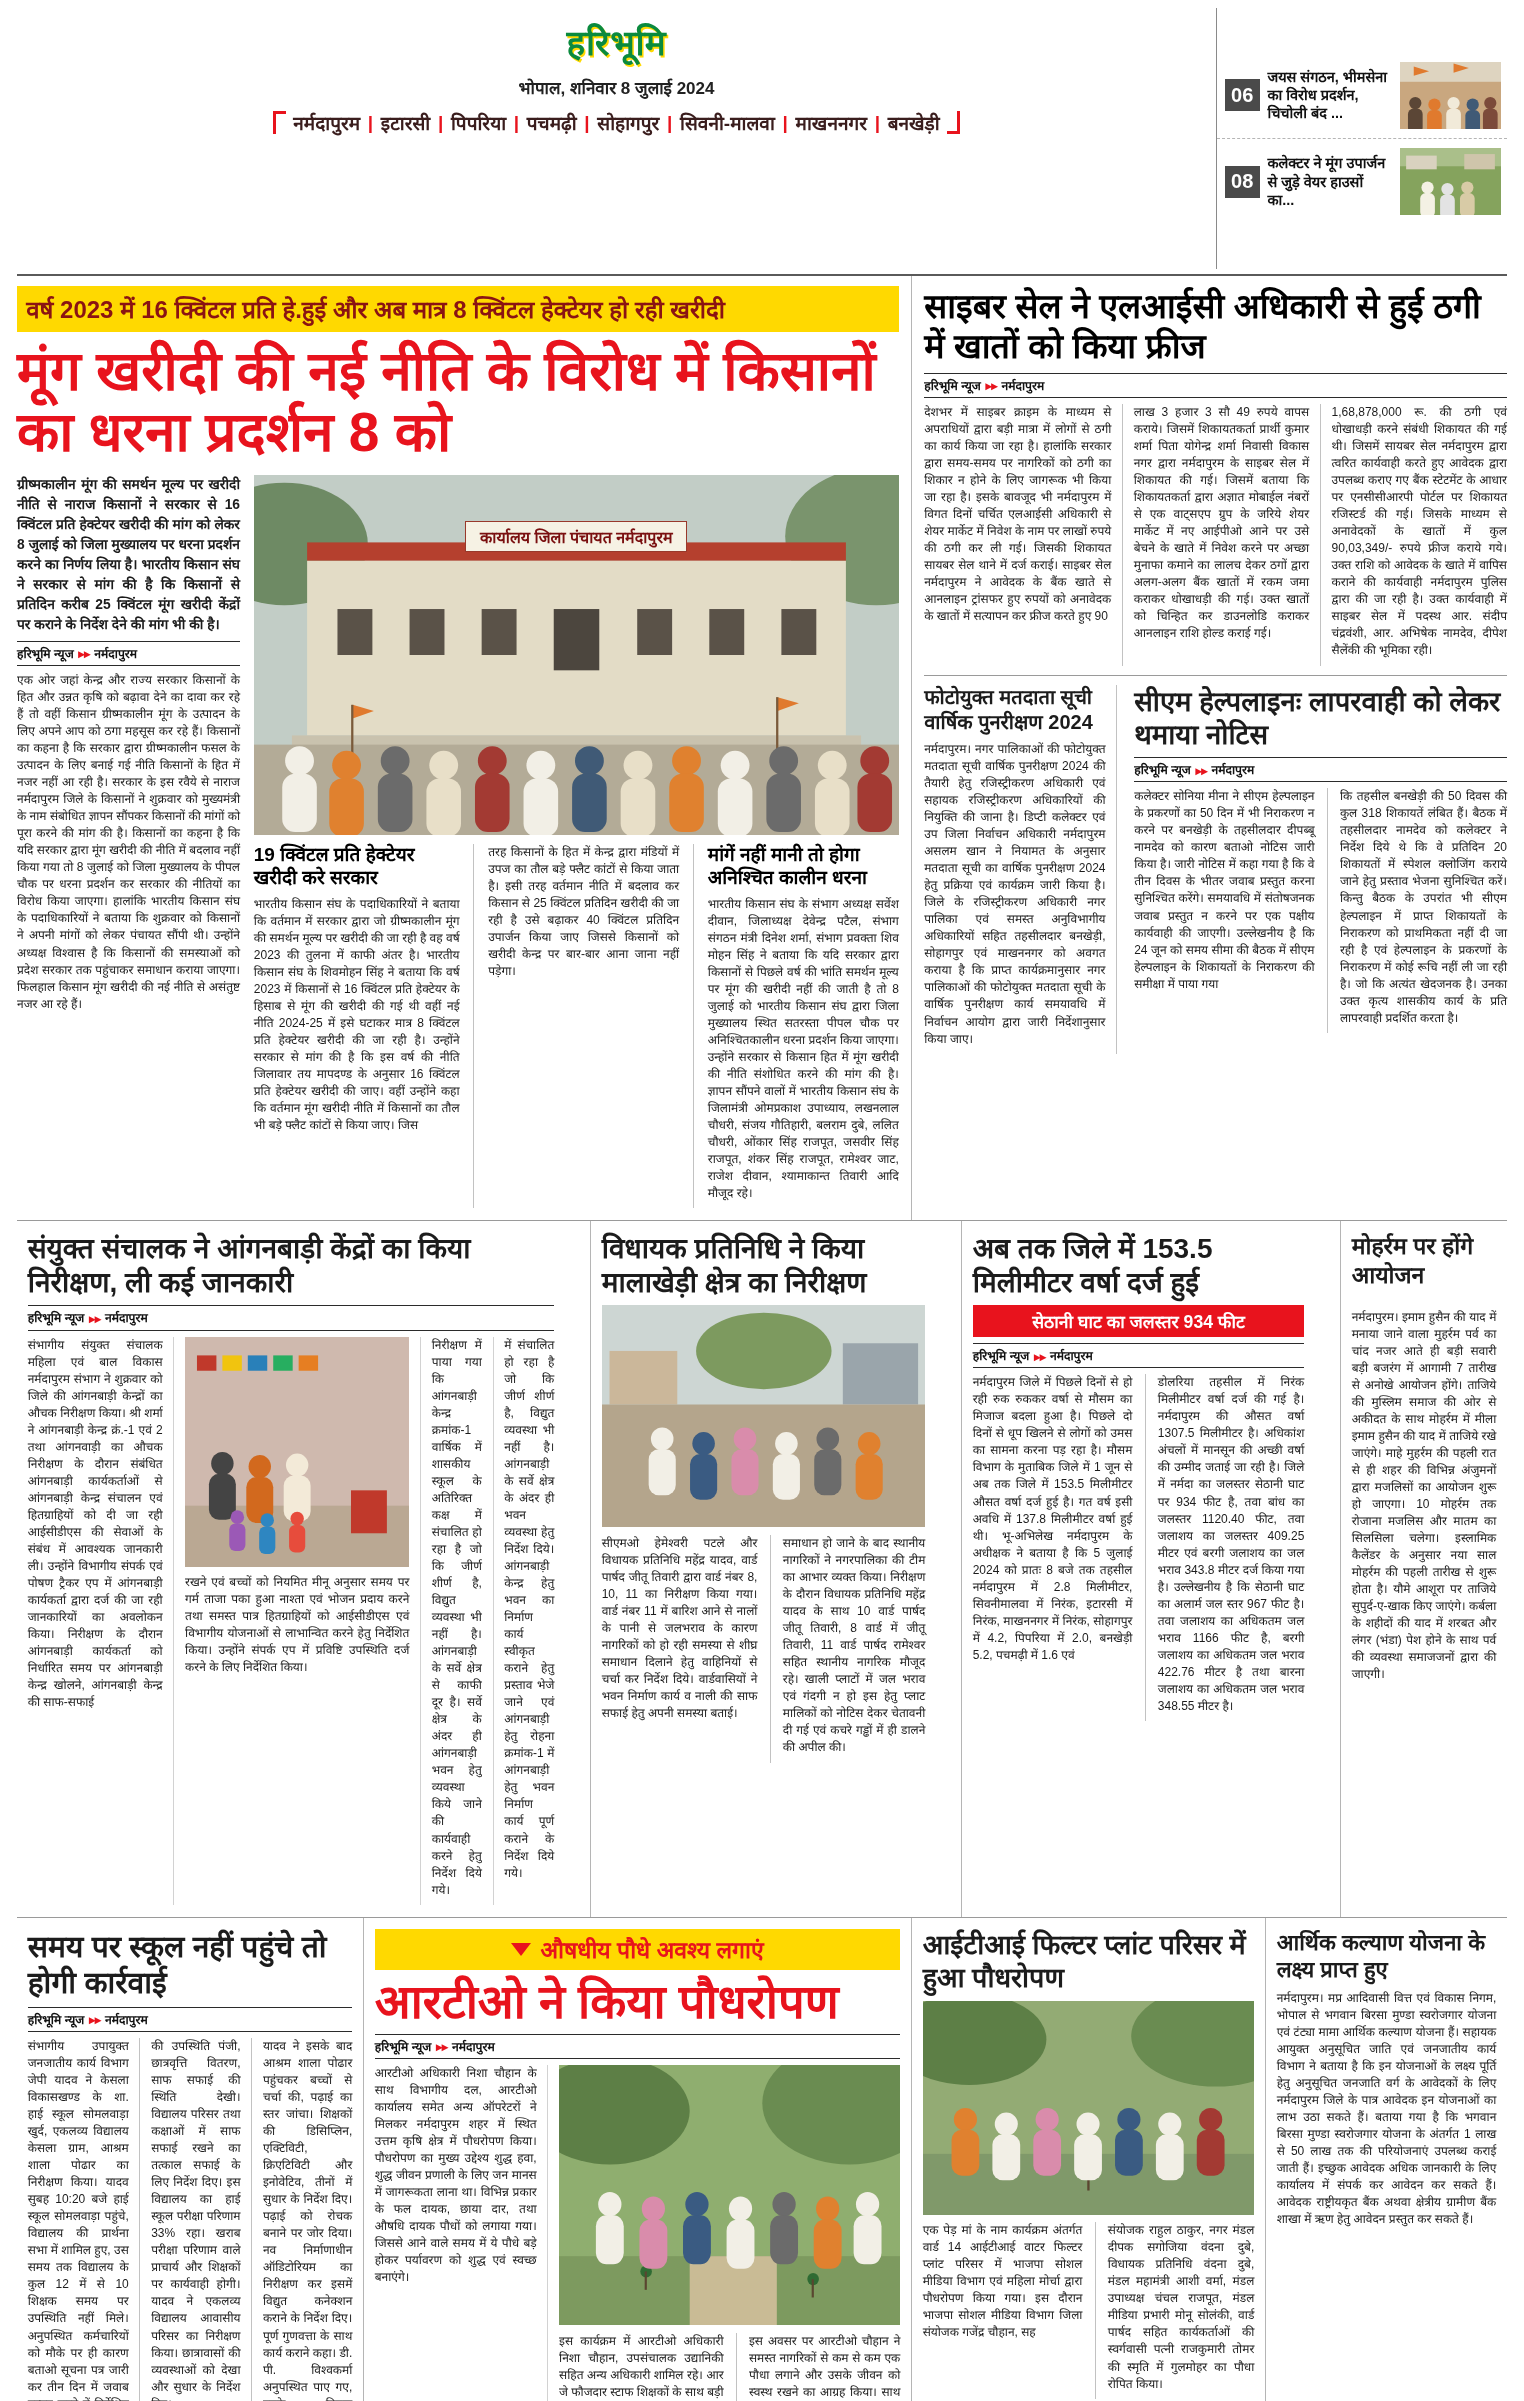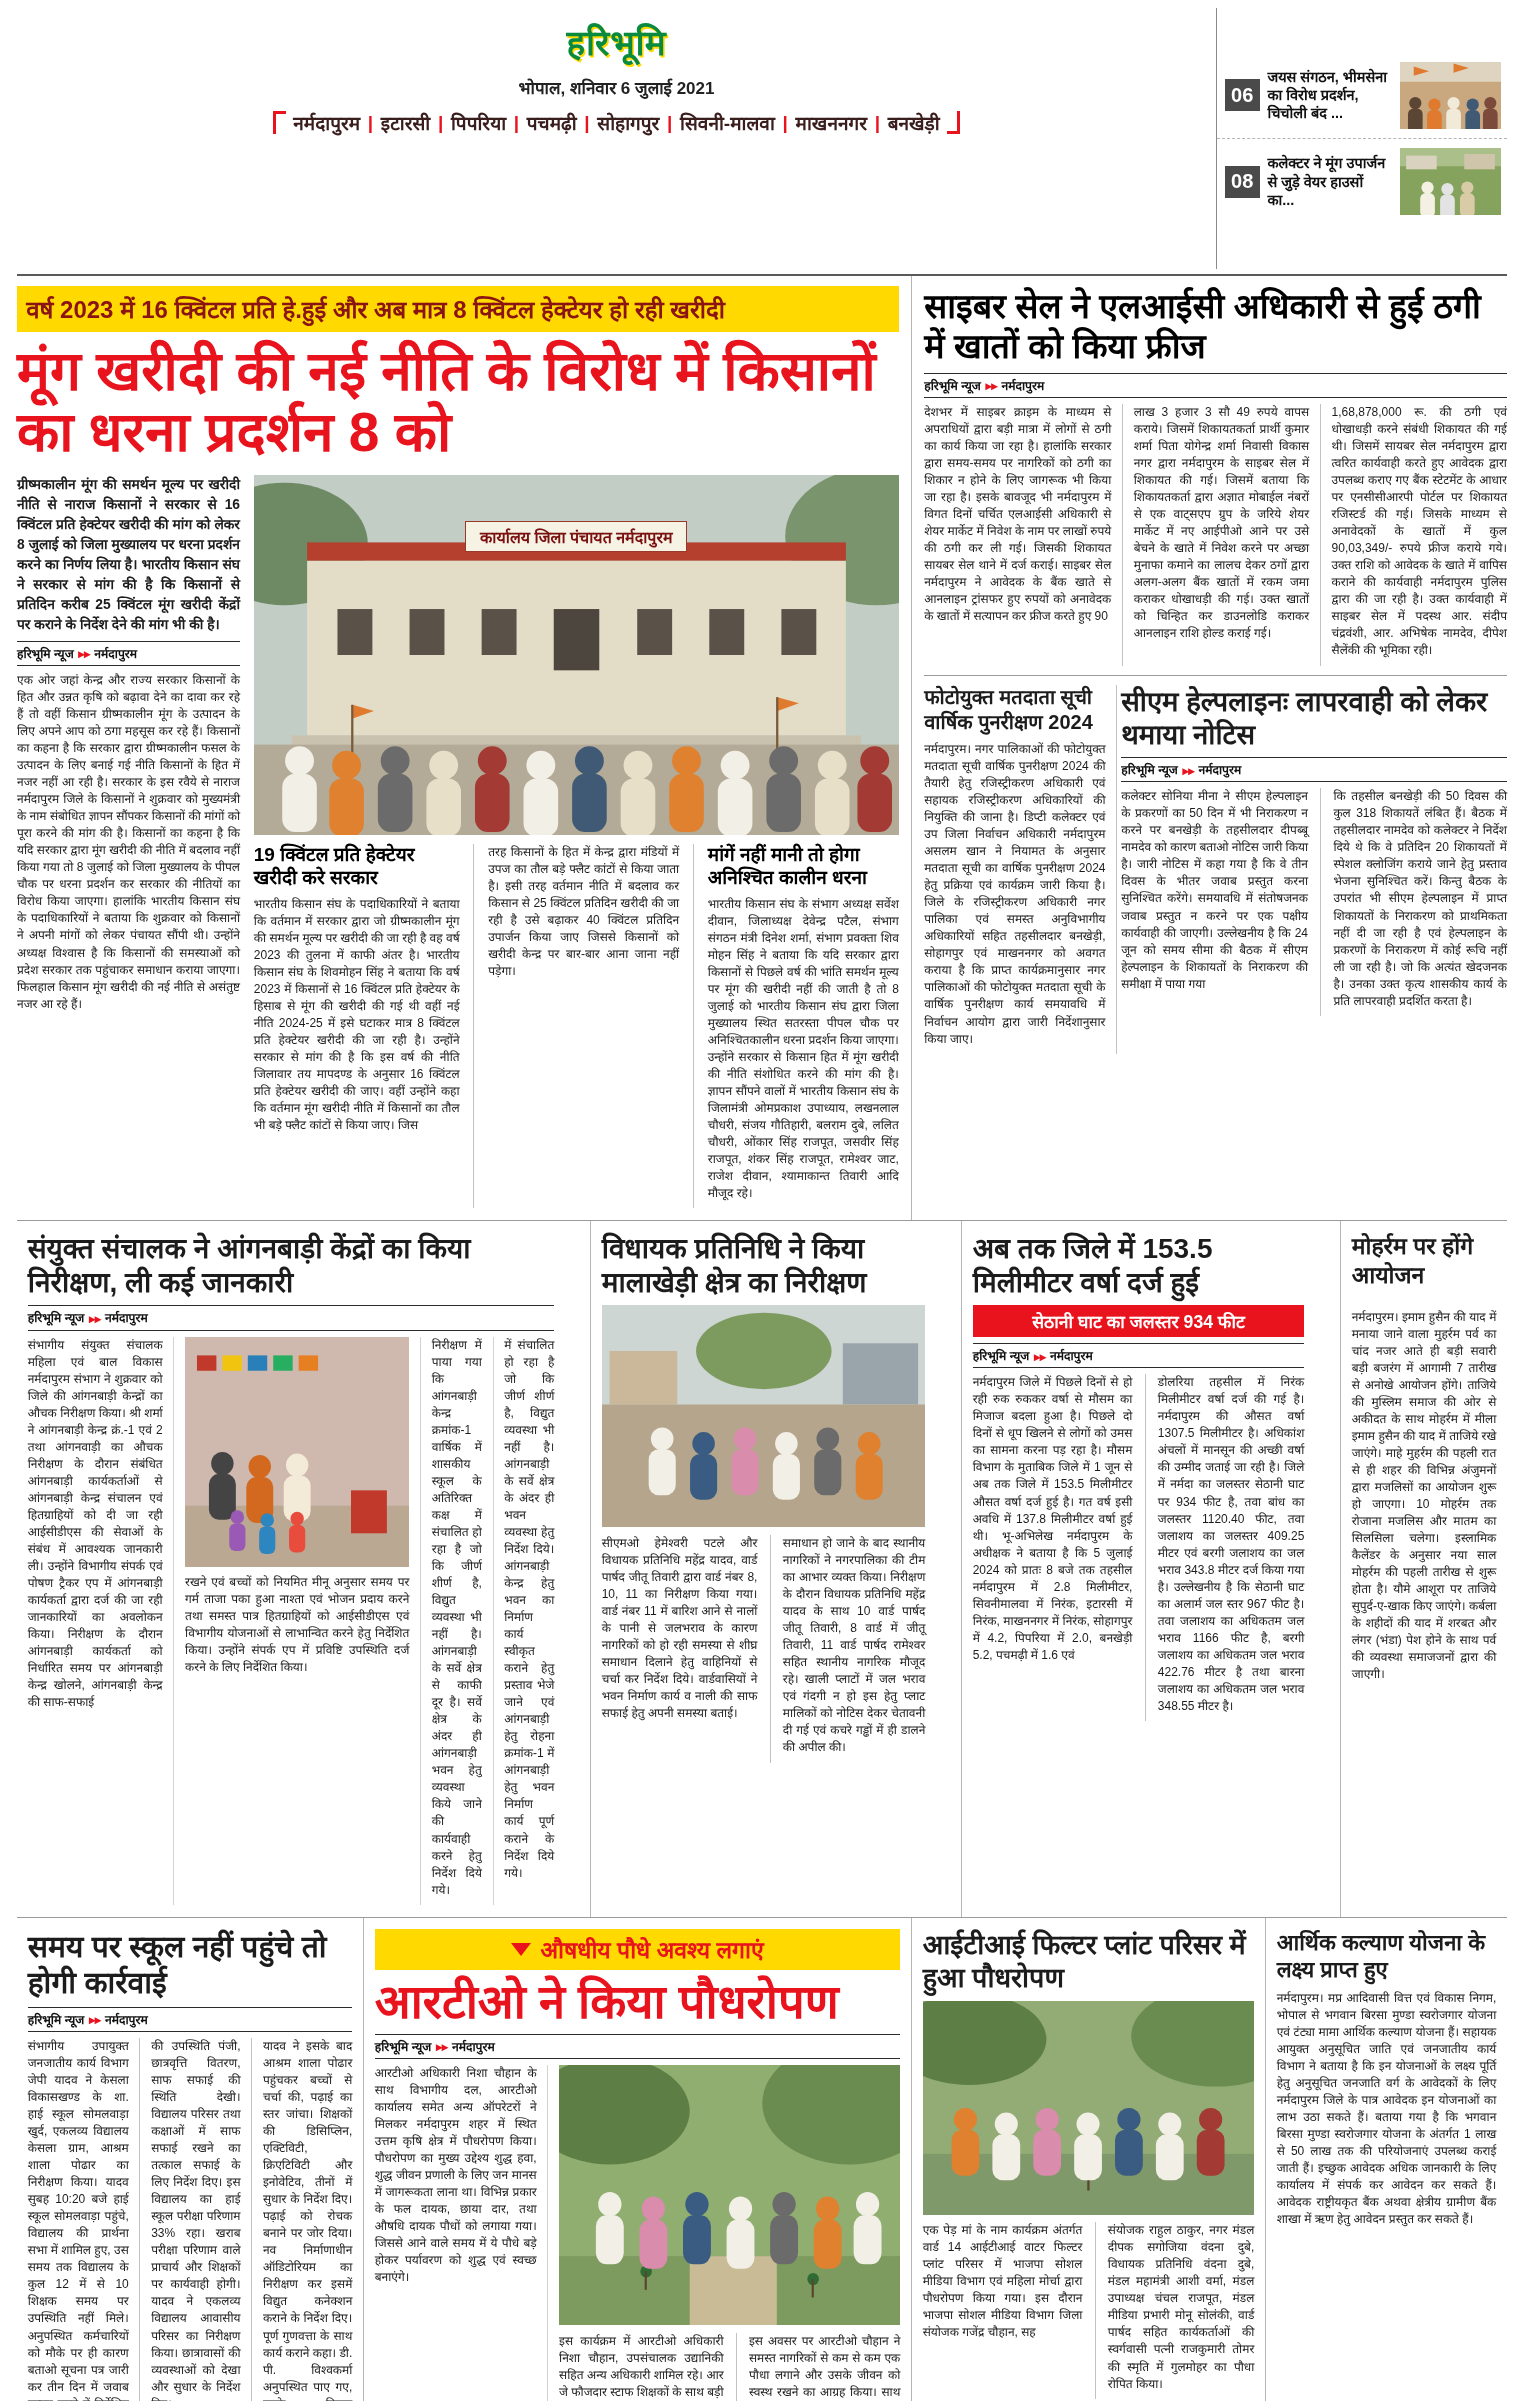--- a/index.html
+++ b/index.html
@@ -59,21 +59,21 @@
   .kicker { background:#ffd900; color:#8a1313; font-weight:bold; font-size:24px; padding: 6.1px 9.2px; }
   .lead-headline { color:#e8131d; font-size: 55px; font-weight: bold; line-height: 1.12; margin: 9.2px 0 10.7px; }
   .lead-grid { display:grid; grid-template-columns: 223px 1fr; column-gap: 13.8px; }
   .cols3 { display:grid; grid-template-columns: repeat(3, 1fr); column-gap: 13.8px; }
   .cols3 > div + div { border-left: 0.8px solid #c2c2c2; padding-left: 13.8px; }
   .cols2 { display:grid; grid-template-columns: 1fr 1fr; column-gap: 12.2px; }
   .cols2 > div + div { border-left: 0.8px solid #c2c2c2; padding-left: 12.2px; }
 
   .right-rail { padding: 10.7px 0 12.2px 12.2px; }
   .cyber-headline { font-size: 34px; font-weight: bold; line-height: 1.18; color:#000; }
-  .rail-bottom { display:grid; grid-template-columns: 193px 1fr; column-gap: 4px; border-top: 1.5px solid #9a9a9a; margin-top: 9.2px; padding-top: 9.2px; }
+  .rail-bottom { display:grid; grid-template-columns: 193px 1fr; column-gap: 17px; border-top: 1.5px solid #9a9a9a; margin-top: 9.2px; padding-top: 9.2px; }
   .voterlist { border-right: 0.8px solid #c2c2c2; padding-right: 10.7px; }
   .voter-head { font-size: 20px; font-weight: bold; line-height: 1.25; margin-bottom: 6.1px; }
   .cmhelp-head { font-size: 27.5px; font-weight: bold; line-height: 1.2; margin-bottom: 6.1px; }
 
   
   .band { display:grid; border-bottom: 1.5px solid #9a9a9a; }
   .band.mid { grid-template-columns: 548px 346px 354px 1fr; gap: 25px; }
   .band.bottom { grid-template-columns: 346px 548px 354px 1fr; border-bottom: none; }
   .story { padding: 10.7px 10.7px 12.2px; }
   .band > .story + .story { border-left: 0.8px solid #b5b5b5; }
@@ -109,21 +109,21 @@
       <rect x="-12" y="-21" width="24" height="40" rx="9"></rect>
     </g>
   </defs>
 </svg>
 
 <div class="page">
 
   <header class="masthead">
     <div class="mast-main">
       <div class="logo">हरिभूमि</div>
-      <div class="dateline">भोपाल, शनिवार 6 जुलाई 2021</div>
+      <div class="dateline">भोपाल, शनिवार 8 जुलाई 2024</div>
       <nav class="nav">
         <span class="bracket l"></span>
         <span class="nav-item">नर्मदापुरम</span>
           <span class="sep"></span>
         <span class="nav-item">इटारसी</span>
           <span class="sep"></span>
         <span class="nav-item">पिपरिया</span>
           <span class="sep"></span>
         <span class="nav-item">पचमढ़ी</span>
           <span class="sep"></span>

